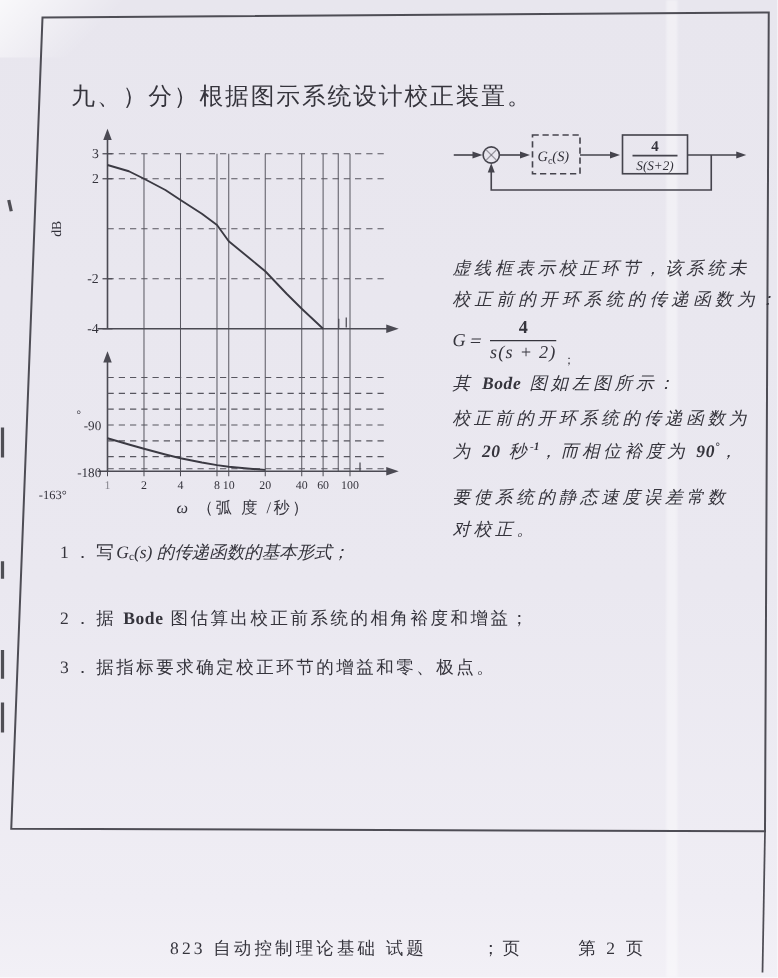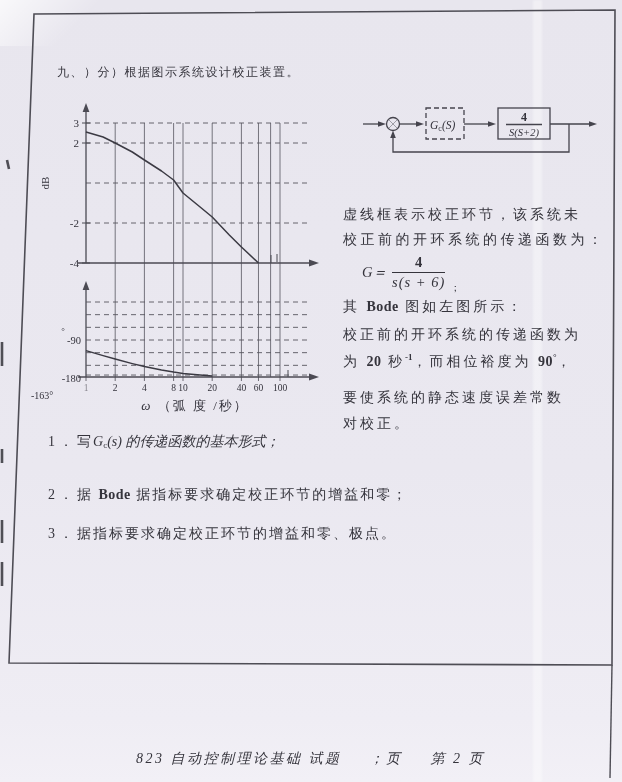--- a/index.html
+++ b/index.html
@@ -3,36 +3,36 @@
 <meta charset="utf-8">
 <style>
   html,body{margin:0;padding:0;}
   body{
     width:622px;height:782px;position:relative;overflow:hidden;
     background:linear-gradient(180deg,#e8e6ee 0%,#eae8f0 60%,#efedf4 92%,#f2f0f6 100%);
     font-family:"Liberation Serif","DejaVu Serif",serif;
     color:#35343c;
   }
   .abs{position:absolute;}
-  .title{left:57px;top:64px;font-size:12px;letter-spacing:1.5px;white-space:nowrap;}
-  .rline{left:343px;width:258px;font-size:14px;letter-spacing:3px;white-space:nowrap;}
+  .title{left:57px;top:64px;font-size:19px;letter-spacing:1.5px;white-space:nowrap;}
+  .rline{left:362px;width:258px;font-size:14px;letter-spacing:3px;white-space:nowrap;font-style:italic;}
   .r2{letter-spacing:3.5px;}
   .bold{font-weight:bold;letter-spacing:.5px;}
   .num-b{font-weight:600;letter-spacing:.5px;}
   .sup{vertical-align:super;font-size:9px;font-weight:600;letter-spacing:0;}
   .formula{left:362px;top:254px;display:flex;align-items:center;font-size:14.5px;font-style:italic;}
   .frac{display:inline-flex;flex-direction:column;text-align:center;margin-left:5px;font-style:italic;}
   .frac .fnum{display:block;border-bottom:1.3px solid #35343c;padding:0 12px 1px;font-weight:600;font-style:normal;}
   .frac .fden{display:block;padding-top:1px;letter-spacing:1px;}
   .ftail{align-self:flex-end;font-size:10px;margin-left:5px;margin-bottom:-4px;font-style:normal;}
   .qline{left:48px;font-size:14px;letter-spacing:2px;white-space:nowrap;}
   .qnum{letter-spacing:4px;}
   .gmath{font-style:italic;letter-spacing:0;}
   .gsub{font-size:9px;vertical-align:-2px;letter-spacing:0;}
-  .footer{left:136px;top:750px;display:flex;gap:28px;font-size:14px;letter-spacing:2.5px;white-space:nowrap;font-style:italic;}
+  .footer{left:136px;top:750px;display:flex;gap:44px;font-size:14px;letter-spacing:2.5px;white-space:nowrap;}
   .fold{left:533px;top:0;width:9px;height:782px;background:rgba(255,255,255,.38);filter:blur(1px);}
   .wedge{left:0;top:0;width:110px;height:46px;background:linear-gradient(135deg,rgba(255,255,255,.75),rgba(255,255,255,0) 65%);}
   svg text{font-family:"Liberation Serif","DejaVu Serif",serif;}
 </style>
 </head>
 <body>
 
 <div class="abs wedge"></div>
 <div class="abs fold"></div>
 
@@ -146,37 +146,37 @@
 
 <div class="abs title">九、）分）根据图示系统设计校正装置。</div>
 
 <div class="abs rline" style="top:206px">虚线框表示校正环节，该系统未</div>
 <div class="abs rline r2" style="top:231px">校正前的开环系统的传递函数为：</div>
 
 <div class="abs formula">
   <span>G＝</span>
   <span class="frac">
     <span class="fnum">4</span>
-    <span class="fden">s(s + 6)</span>
+    <span class="fden">s(s + 2)</span>
   </span>
   <span class="ftail">；</span>
 </div>
 
 <div class="abs rline" style="top:298px"><span>其 </span><span class="bold">Bode</span><span> 图如左图所示：</span></div>
 
 <div class="abs rline" style="top:326px">校正前的开环系统的传递函数为</div>
 
 <div class="abs rline" style="top:352px"><span>为 </span><span class="num-b">20</span><span> 秒</span><span class="sup">-1</span><span>，而相位裕度为 </span><span class="num-b">90</span><span class="sup">°</span><span>，</span></div>
 
 <div class="abs rline" style="top:389px">要使系统的静态速度误差常数</div>
 <div class="abs rline" style="top:415px">对校正。</div>
 
 <div class="abs qline" style="top:433px"><span class="qnum">1．</span><span>写</span><span class="gmath">G</span><span class="gsub">c</span><span class="gmath">(s) 的传递函数的基本形式；</span></div>
 
-<div class="abs qline" style="top:486px"><span class="qnum">2．</span><span>据 </span><span class="bold">Bode</span><span> 据指标要求确定校正环节的增益和零；</span></div>
+<div class="abs qline" style="top:486px"><span class="qnum">2．</span><span>据 </span><span class="bold">Bode</span><span> 图估算出校正前系统的相角裕度和增益；</span></div>
 
 <div class="abs qline" style="top:525px"><span class="qnum">3．</span><span>据指标要求确定校正环节的增益和零、极点。</span></div>
 
 <div class="abs footer">
   <span>823  自动控制理论基础  试题</span>
   <span>；页</span>
   <span>第 2 页</span>
 </div>
 
 </body></html>

